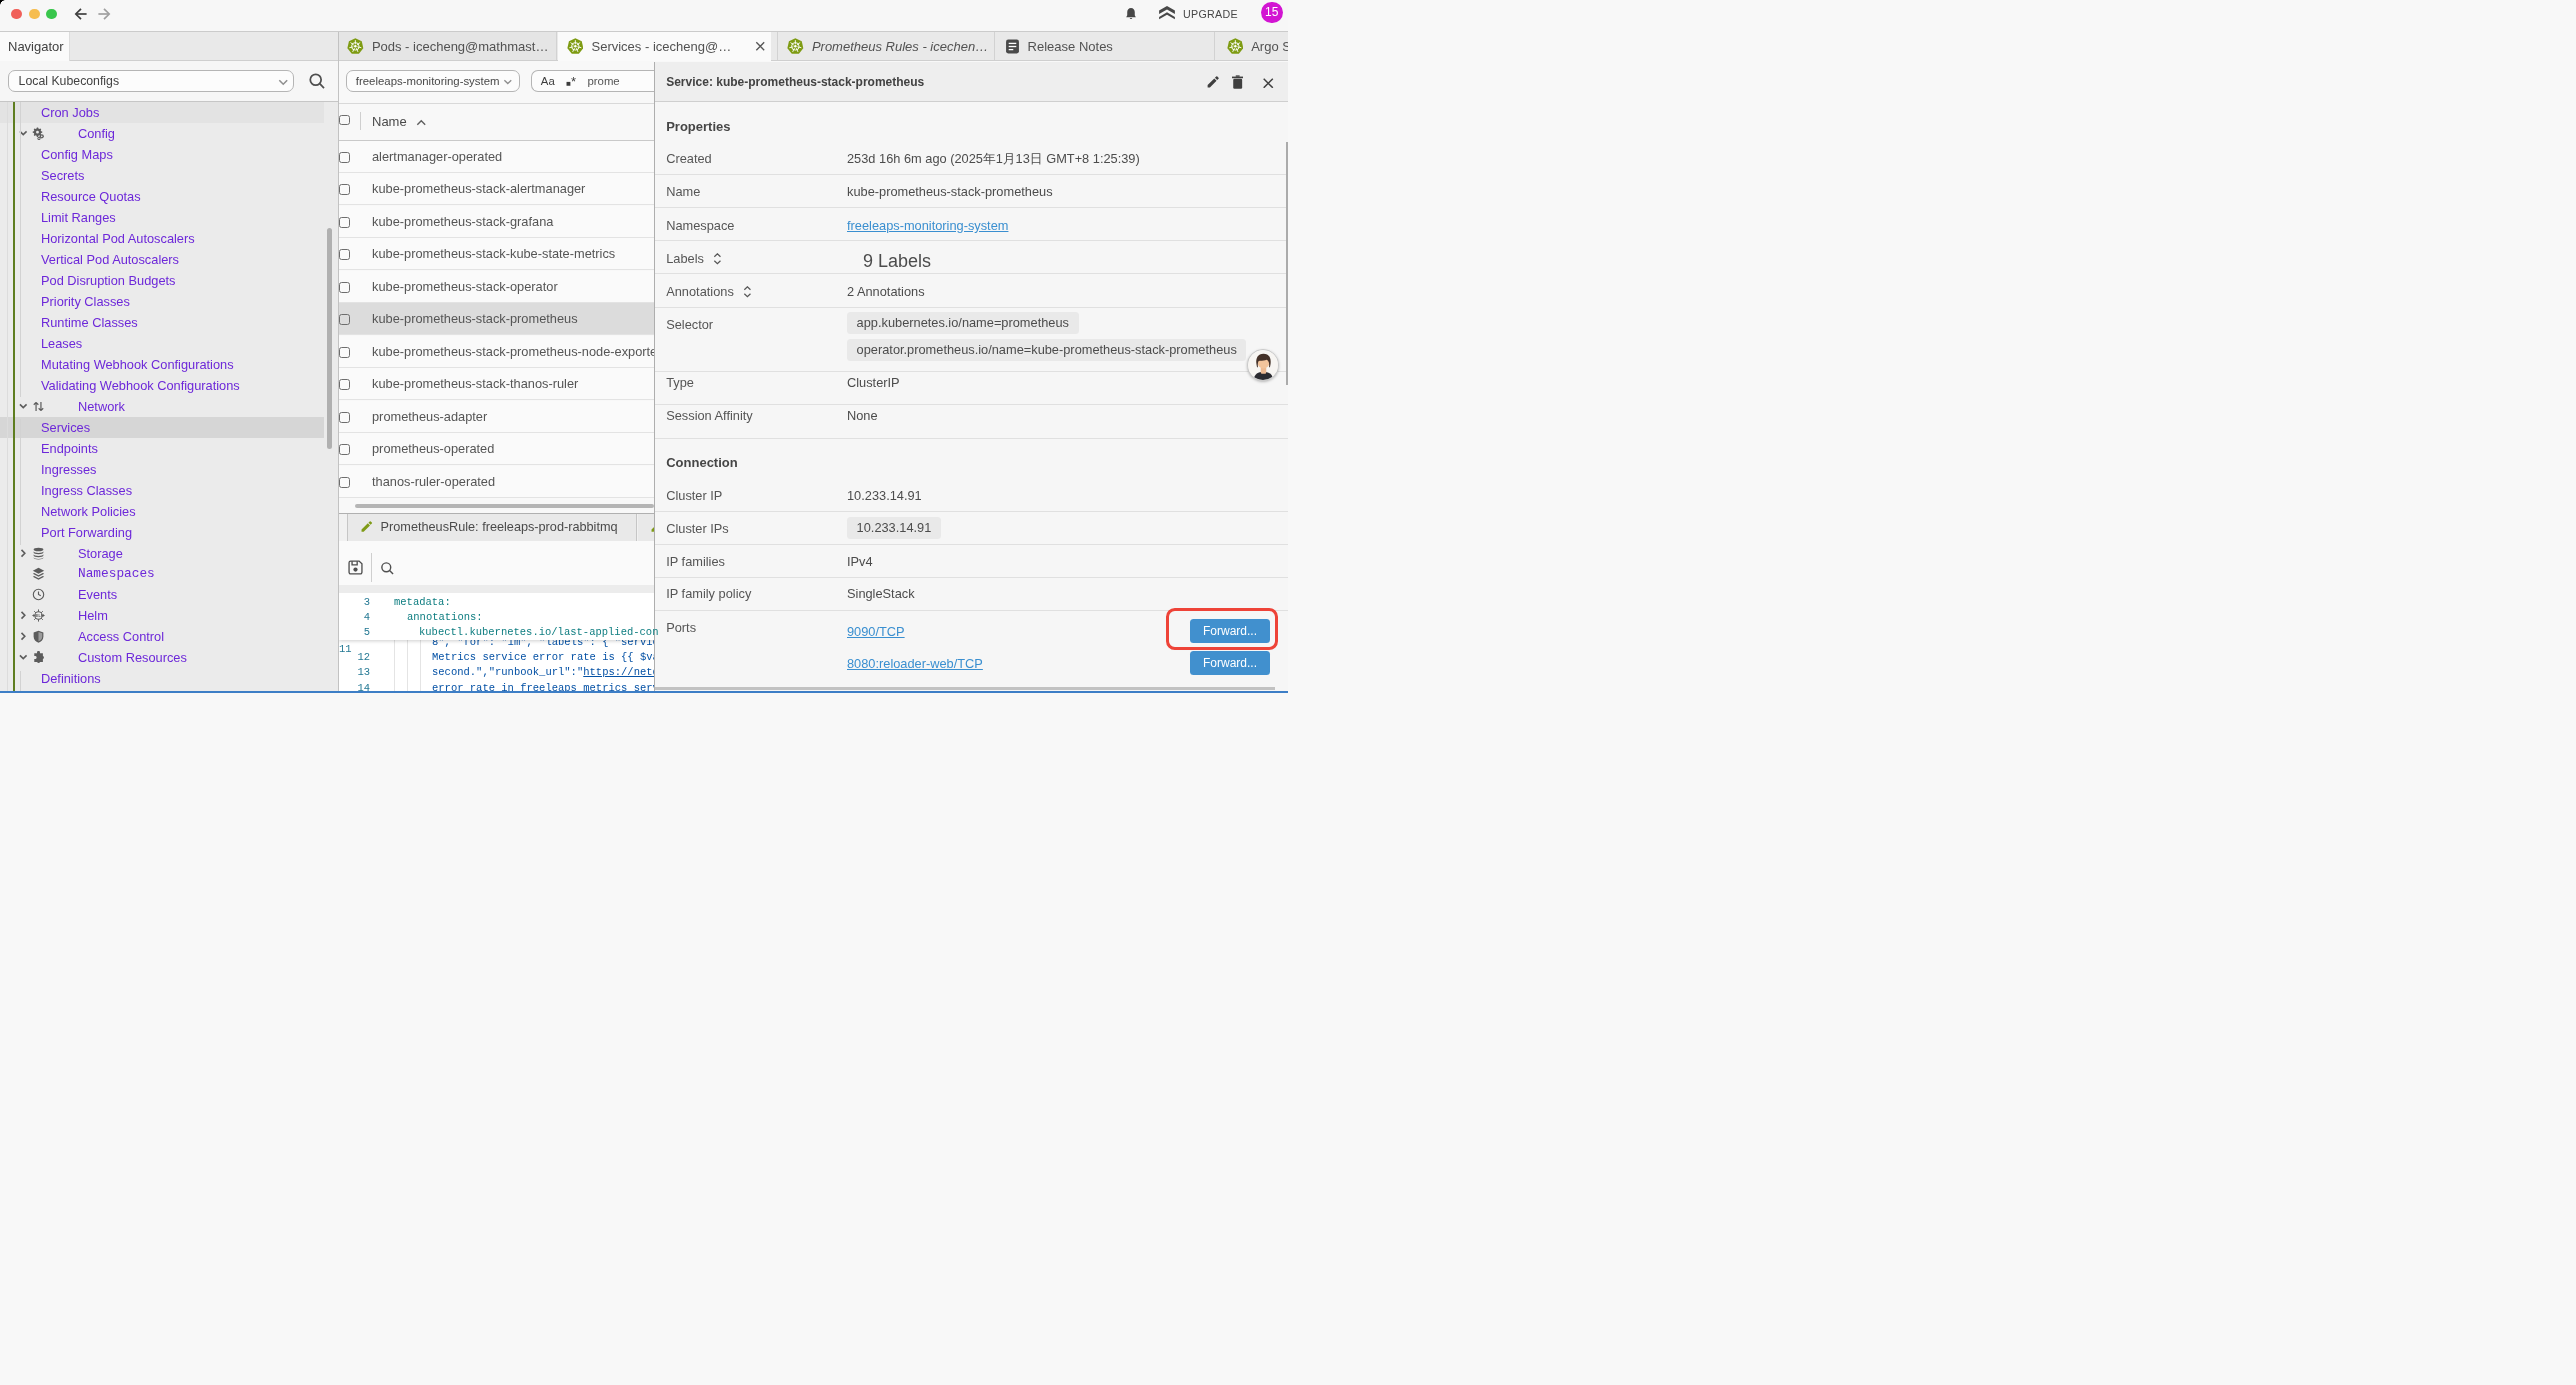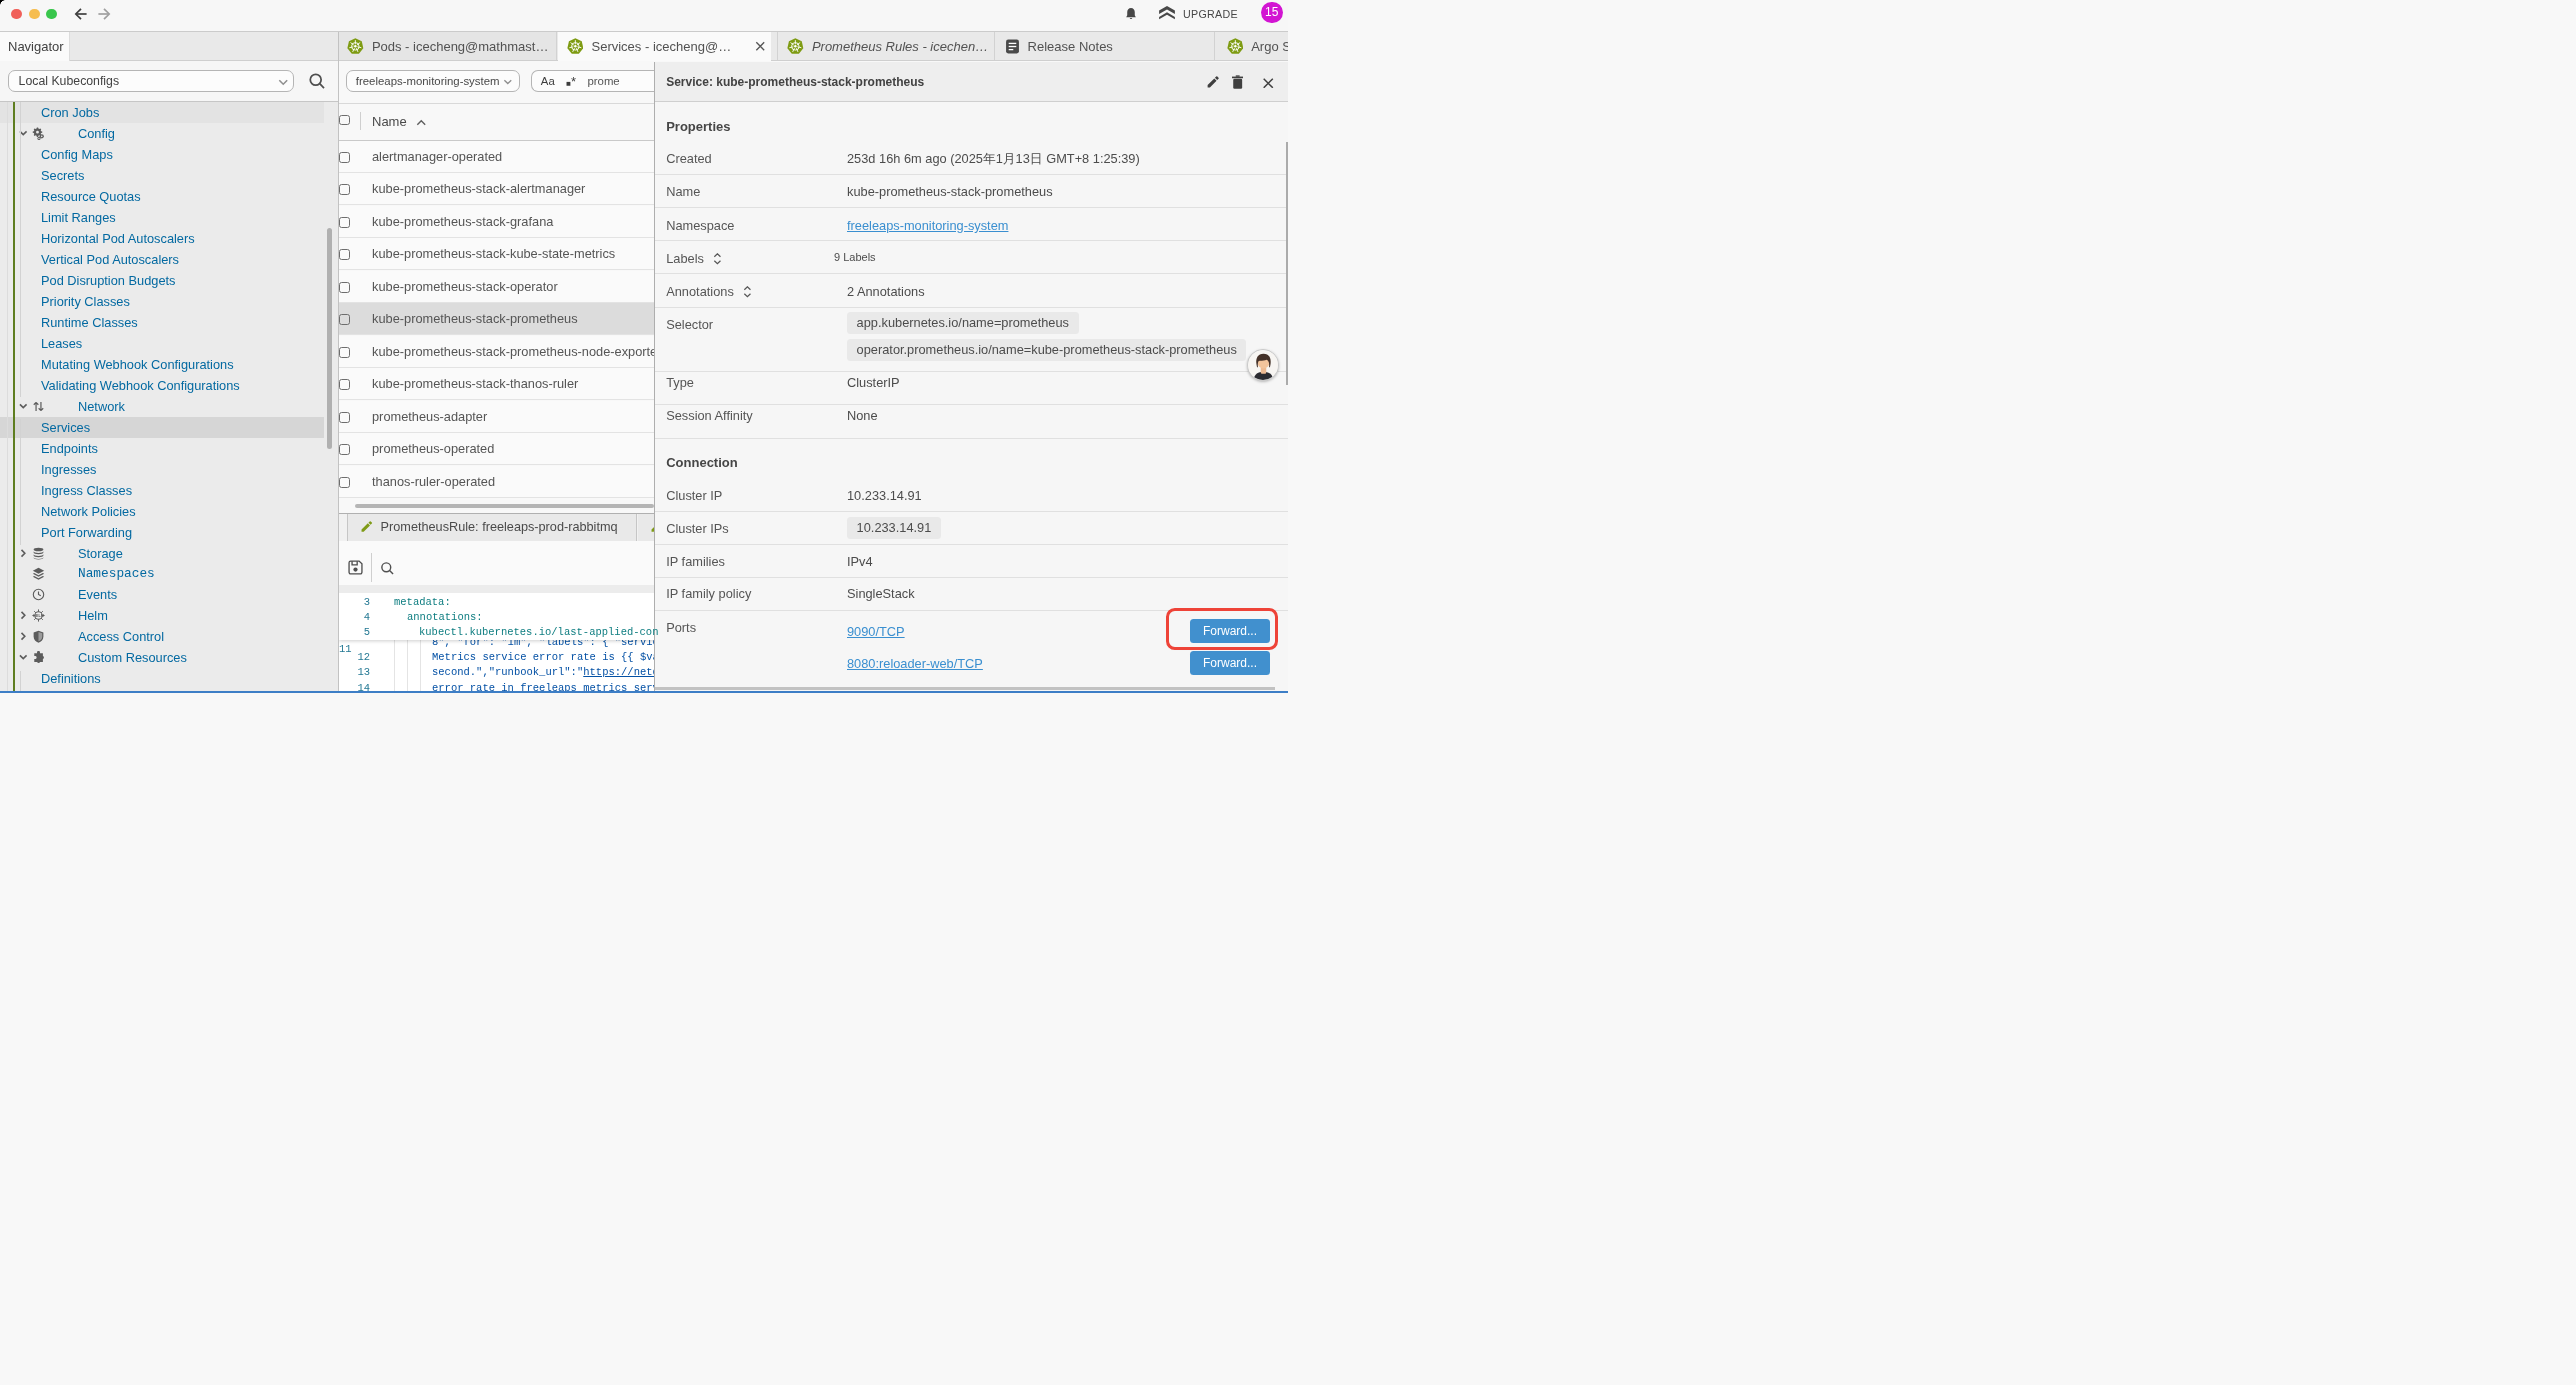--- a/index.html
+++ b/index.html
@@ -16,21 +16,21 @@
   .tab{top:0;height:28px;display:flex;align-items:center;font-size:13px;color:#525252;white-space:nowrap;overflow:hidden;}
   .tab .tt{overflow:hidden;text-overflow:ellipsis;white-space:nowrap;display:block;}
   .tab .k8s{margin-right:8px;}
   #navtab{left:0;top:32px;width:70px;height:29px;background:#fafafa;border-right:0.9px solid #dcdcdc;
           display:flex;align-items:center;padding-left:8px;font-size:13px;color:#414141;box-sizing:border-box;}
   
   #sidebar{left:0;top:61px;width:338px;height:632px;background:#ebebeb;border-right:0.9px solid #c2c2c2;box-sizing:content-box;}
   #sideselrow{left:0;top:0;width:338px;height:40px;background:#f6f6f6;border-bottom:0.9px solid #c6c6c6;}
   .selbox{height:22.4px;border:0.9px solid #b5b5b5;border-radius:7px;background:#fcfcfc;box-sizing:border-box;
           display:flex;align-items:center;}
-  .trow{position:absolute;left:0;width:338px;height:21px;display:flex;align-items:center;font-size:12.8px;color:#0369a1;}
+  .trow{position:absolute;left:0;width:338px;height:21px;display:flex;align-items:center;font-size:12.8px;color:#6d28d9;}
   .trow .leaf{padding-left:41px;}
   .trow .chev{position:absolute;left:18.4px;width:10.5px;height:10.5px;}
   .trow .gicon{position:absolute;left:32px;width:13px;height:13px;}
   .trow .gtext{padding-left:78px;}
   
   #toolbar{left:339px;top:61px;width:949px;height:42px;background:#f8f8f8;border-bottom:0.9px solid #d9d9d9;}
   #thead{left:339px;top:104px;width:949px;height:36px;background:#f8f8f8;border-bottom:0.9px solid #c9c9c9;}
   .cb{width:10.8px;height:10.8px;border:1.2px solid #6d6d6d;border-radius:2.6px;box-sizing:border-box;background:transparent;}
   .drow{left:339px;width:949px;height:32px;box-sizing:border-box;border-bottom:0.9px solid #e3e3e3;display:flex;align-items:center;font-size:12.8px;color:#555;background:#fafafa;}
   .drow .cb{position:absolute;left:0;}
@@ -472,21 +472,21 @@
     <div class="abs" style="left:11.2px;top:122px;font-size:12.8px;color:#555;">Name</div>
     <div class="abs" style="left:192px;top:122px;font-size:12.8px;color:#4c4c4c;">kube-prometheus-stack-prometheus</div>
     <div class="abs" style="left:0;top:145px;width:633px;height:0.9px;background:#e0e0e0;"></div>
     <div class="abs" style="left:11.2px;top:156px;font-size:12.8px;color:#555;">Namespace</div>
     <div class="abs" style="left:192px;top:156px;font-size:12.8px;color:#4c4c4c;"><span class="alink">freeleaps-monitoring-system</span></div>
     <div class="abs" style="left:0;top:178px;width:633px;height:0.9px;background:#e0e0e0;"></div>
     <div class="abs" style="left:11.2px;top:189px;font-size:12.8px;color:#555;">Labels <svg style="display:inline-block;vertical-align:-1.8px;margin-left:5.3px;" width="8.8" height="11.4" viewBox="0 0 10 13" fill="none" stroke="#555" stroke-width="1.4">
         <path d="M1.5 4.2 L5 0.9 L8.5 4.2"></path>
         <path d="M1.5 8.8 L5 12.1 L8.5 8.8"></path>
       </svg></div>
-    <div class="abs" style="left:179px;top:189px;font-size:11px;color:#4c4c4c;">9 Labels</div>
+    <div class="abs" style="left:208px;top:189px;font-size:18px;color:#4c4c4c;">9 Labels</div>
     <div class="abs" style="left:0;top:211px;width:633px;height:0.9px;background:#e0e0e0;"></div>
     <div class="abs" style="left:11.2px;top:222px;font-size:12.8px;color:#555;">Annotations <svg style="display:inline-block;vertical-align:-1.8px;margin-left:5.3px;" width="8.8" height="11.4" viewBox="0 0 10 13" fill="none" stroke="#555" stroke-width="1.4">
         <path d="M1.5 4.2 L5 0.9 L8.5 4.2"></path>
         <path d="M1.5 8.8 L5 12.1 L8.5 8.8"></path>
       </svg></div>
     <div class="abs" style="left:192px;top:222px;font-size:12.8px;color:#4c4c4c;">2 Annotations</div>
     <div class="abs" style="left:0;top:245px;width:633px;height:0.9px;background:#e0e0e0;"></div>
     <div class="abs" style="left:11.2px;top:255px;font-size:12.8px;color:#555;">Selector</div>
     <div class="abs chip" style="left:192px;top:250px;">app.kubernetes.io/name=prometheus</div>
     <div class="abs chip" style="left:192px;top:277px;">operator.prometheus.io/name=kube-prometheus-stack-prometheus</div>

